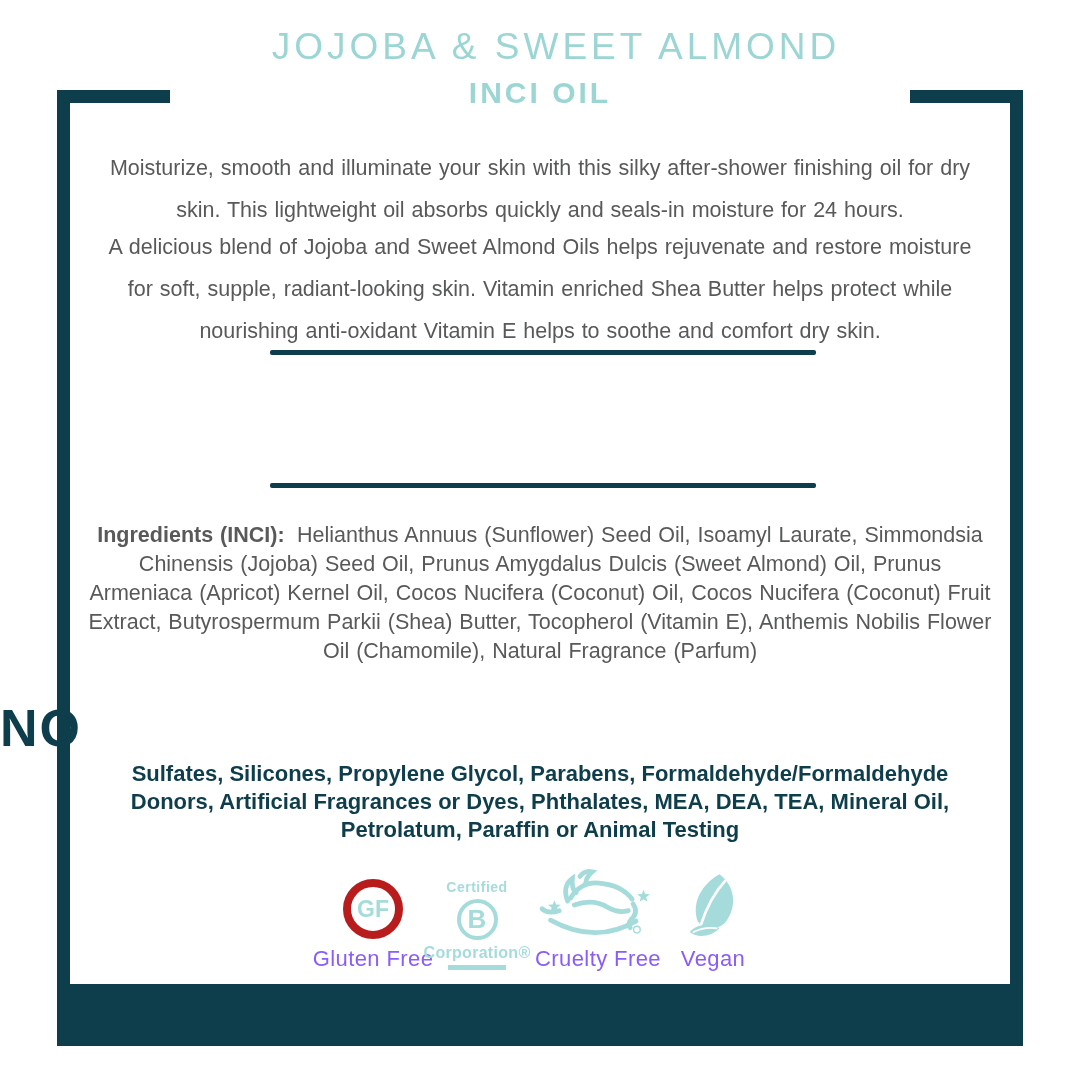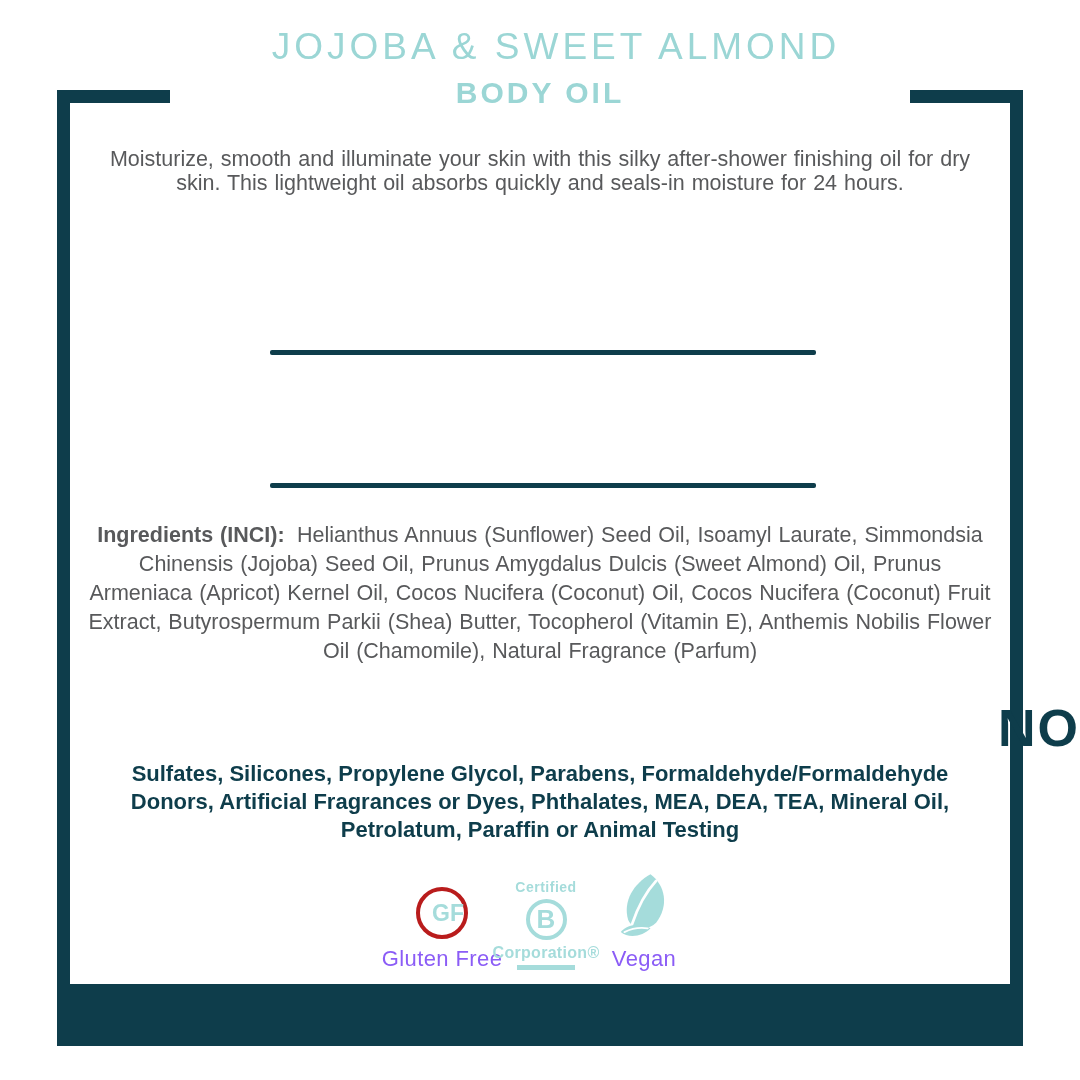--- a/index.html
+++ b/index.html
@@ -19,34 +19,34 @@
   
   .bar{position:absolute;background:#0e3d4b;}
   .frame-left-v{left:57px;top:90px;width:13px;height:956px;}
   .frame-left-h{left:57px;top:90px;width:113px;height:13px;}
   .frame-right-v{left:1010px;top:90px;width:13px;height:956px;}
   .frame-right-h{left:910px;top:90px;width:113px;height:13px;}
   .frame-bottom{left:57px;top:984px;width:966px;height:62px;}
   
   .copy{
     position:absolute;left:50%;transform:translateX(-50%);
-    text-align:center;color:#58595b;font-size:21.5px;line-height:24px;
+    text-align:center;color:#58595b;font-size:21.5px;line-height:42px;
     margin:0;word-spacing:1px;
   }
   .p1{top:147px;width:910px;}
   .p2{top:226px;width:890px;}
   .directions{top:389px;width:830px;}
   .ingredients{top:521px;width:906px;line-height:29px;}
   .copy b{margin-right:0.25em;}
   .divider{position:absolute;height:5px;background:#0e3d4b;border-radius:2px;}
   .divider1{left:270px;top:350px;width:546px;}
   .divider2{left:270px;top:483px;width:546px;}
   
   .no-heading{
-    position:absolute;top:698px;left:0;width:100%;text-align:right;
+    position:absolute;top:698px;left:0;width:100%;text-align:left;
     font-size:52px;font-weight:700;letter-spacing:2px;color:#0e3d4b;margin:0;
   }
   .no-list{
     position:absolute;top:760px;left:50%;transform:translateX(-50%);
     width:880px;text-align:center;font-size:22px;font-weight:700;
     line-height:28px;color:#0e3d4b;margin:0;
   }
   
   .certs{
     position:absolute;top:876px;left:0;width:100%;
@@ -55,50 +55,51 @@
   .cert{
     display:flex;flex-direction:column;align-items:center;justify-content:flex-end;
     height:96px;color:#a5dcdb;
   }
   .cert-gf{width:92px;}
   .cert-b{width:92px;}
   .cert-bunny{width:126px;}
   .cert-vegan{width:80px;}
   .cert-label{font-size:22px;letter-spacing:0.4px;color:#8b5cf6;white-space:nowrap;}
   .gf-ring{
-    width:44px;height:44px;border:4px solid #b91c1c;border-radius:50%;
-    display:flex;align-items:center;justify-content:flex-end;
+    width:44px;height:44px;border:8px solid #b91c1c;border-radius:50%;
+    display:flex;align-items:center;justify-content:center;
     font-size:23px;font-weight:700;color:#a5dcdb;margin-bottom:7px;letter-spacing:0;
   }
   .b-top{font-size:14px;font-weight:700;letter-spacing:0.5px;}
   .b-ring{
     width:33px;height:33px;border:4px solid #a5dcdb;border-radius:50%;
     display:flex;align-items:center;justify-content:center;
     font-size:26px;font-weight:700;color:#a5dcdb;margin-top:4px;
   }
   .b-bottom{font-size:16px;font-weight:700;margin-top:4px;letter-spacing:0.3px;}
   .b-underline{width:58px;height:5px;background:#a5dcdb;margin-top:3px;margin-bottom:2px;}
   .bunny-art{margin-bottom:1px;}
   .vegan-art{margin-bottom:2px;}
 </style>
 </head>
 <body>
 
 <div class="page">
 
   <div class="title">JOJOBA &amp; SWEET ALMOND</div>
-  <div class="subtitle">BODY OIL</div>
+  <div class="subtitle">INCI OIL</div>
 
   <div class="bar frame-left-v"></div>
   <div class="bar frame-left-h"></div>
   <div class="bar frame-right-v"></div>
   <div class="bar frame-right-h"></div>
   <div class="bar frame-bottom"></div>
 
   <p class="copy p1">Moisturize, smooth and illuminate your skin with this silky after-shower finishing oil for dry skin. This lightweight oil absorbs quickly and seals-in moisture for 24 hours.</p>
+  <p class="copy p2">A delicious blend of Jojoba and Sweet Almond Oils helps rejuvenate and restore moisture for soft, supple, radiant-looking skin. Vitamin enriched Shea Butter helps protect while nourishing anti-oxidant Vitamin E helps to soothe and comfort dry skin.</p>
 
   <div class="divider divider1"></div>
 
 
   <div class="divider divider2"></div>
 
   <p class="copy ingredients"><b>Ingredients (INCI):</b>
 <span>Helianthus Annuus (Sunflower) Seed Oil, Isoamyl Laurate, Simmondsia Chinensis (Jojoba) Seed Oil, Prunus Amygdalus Dulcis (Sweet Almond) Oil, Prunus Armeniaca (Apricot) Kernel Oil, Cocos Nucifera (Coconut) Oil, Cocos Nucifera (Coconut) Fruit Extract, Butyrospermum Parkii (Shea) Butter, Tocopherol (Vitamin E), Anthemis Nobilis Flower Oil (Chamomile), Natural Fragrance (Parfum)</span></p>
 
   <p class="no-heading">NO</p>
@@ -115,20 +116,39 @@
 
     <div class="cert cert-b">
       <div class="b-top">Certified</div>
       <div class="b-ring">
         <span>B</span>
       </div>
       <div class="b-bottom">Corporation®</div>
       <div class="b-underline"></div>
     </div>
 
+    <div class="cert cert-bunny">
+      <span class="bunny-art">
+        <svg width="124" height="74" viewBox="0 0 130 78">
+          <g fill="none" stroke="#a5dcdb" stroke-width="5" stroke-linecap="round">
+            <path d="M24 46 Q12 50 6 44"></path>
+            <path d="M33 36 Q27 20 38 12 Q37 24 42 27"></path>
+            <path d="M46 10 Q51 3 59 5 Q52 11 52 18"></path>
+            <path d="M36 33 Q47 15 66 17 Q90 19 101 34"></path>
+            <path d="M40 40 Q60 33 76 43 Q86 49 97 46"></path>
+            <path d="M102 39 Q108 48 100 55 Q96 60 99 64"></path>
+            <path d="M15 56 Q62 82 105 57"></path>
+          </g>
+          <path d="M0 -7 L1.76 -2.43 L6.66 -2.16 L2.85 0.93 L4.11 5.66 L0 3 L-4.11 5.66 L-2.85 0.93 L-6.66 -2.16 L-1.76 -2.43 Z" transform="translate(19,42)" fill="#a5dcdb"></path>
+          <path d="M0 -7 L1.76 -2.43 L6.66 -2.16 L2.85 0.93 L4.11 5.66 L0 3 L-4.11 5.66 L-2.85 0.93 L-6.66 -2.16 L-1.76 -2.43 Z" transform="translate(113,31)" fill="#a5dcdb"></path>
+          <circle cx="106" cy="66" r="3.5" fill="none" stroke="#a5dcdb" stroke-width="1.5"></circle>
+        </svg>
+      </span>
+      <div class="cert-label">Cruelty Free</div>
+    </div>
 
     <div class="cert cert-vegan">
       <span class="vegan-art">
         <svg width="54" height="68" viewBox="0 0 58 72">
           <path d="M36 2 C52 14 56 36 42 54 C33 63 17 62 12 51 C6 31 18 12 36 2 Z" fill="#a5dcdb"></path>
           <path d="M16 56 C22 38 30 22 42 9" fill="none" stroke="#ffffff" stroke-width="3" stroke-linecap="round"></path>
           <path d="M4 64 C12 55 26 54 36 60 C28 69 12 71 4 64 Z" fill="#a5dcdb"></path>
           <path d="M8 64 C16 60 26 59 33 60" fill="none" stroke="#ffffff" stroke-width="2" stroke-linecap="round"></path>
         </svg>
       </span>

